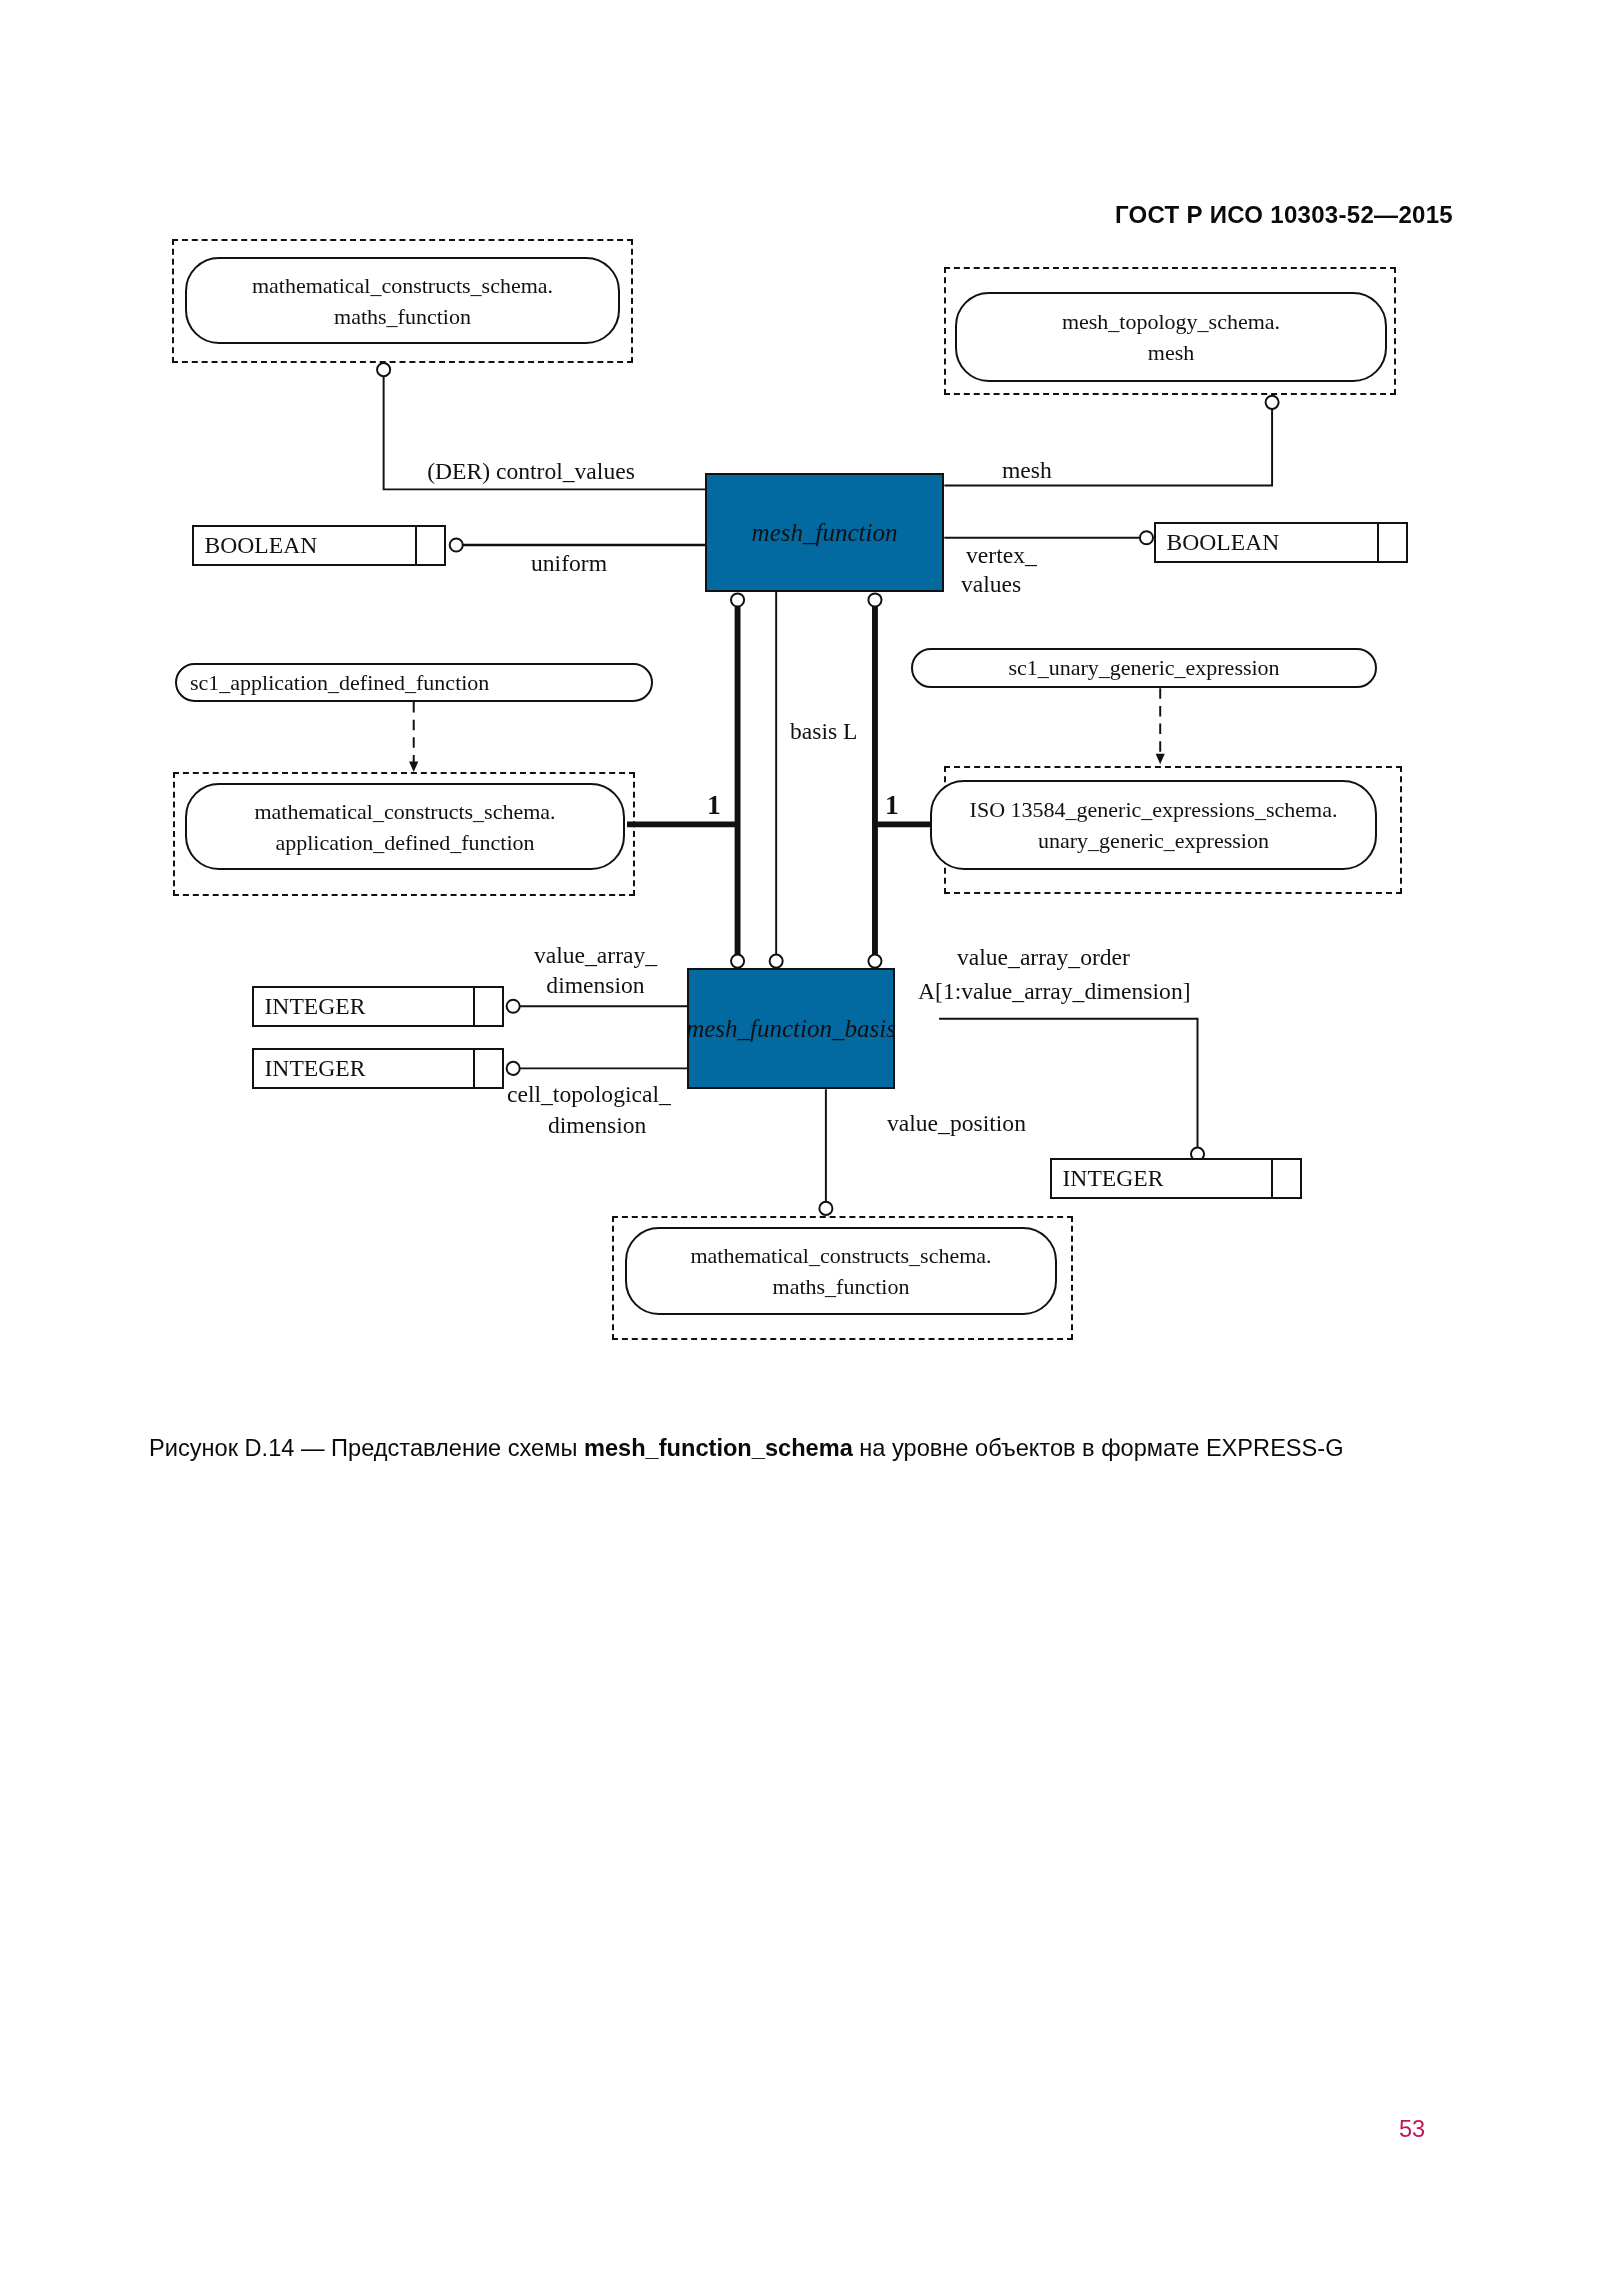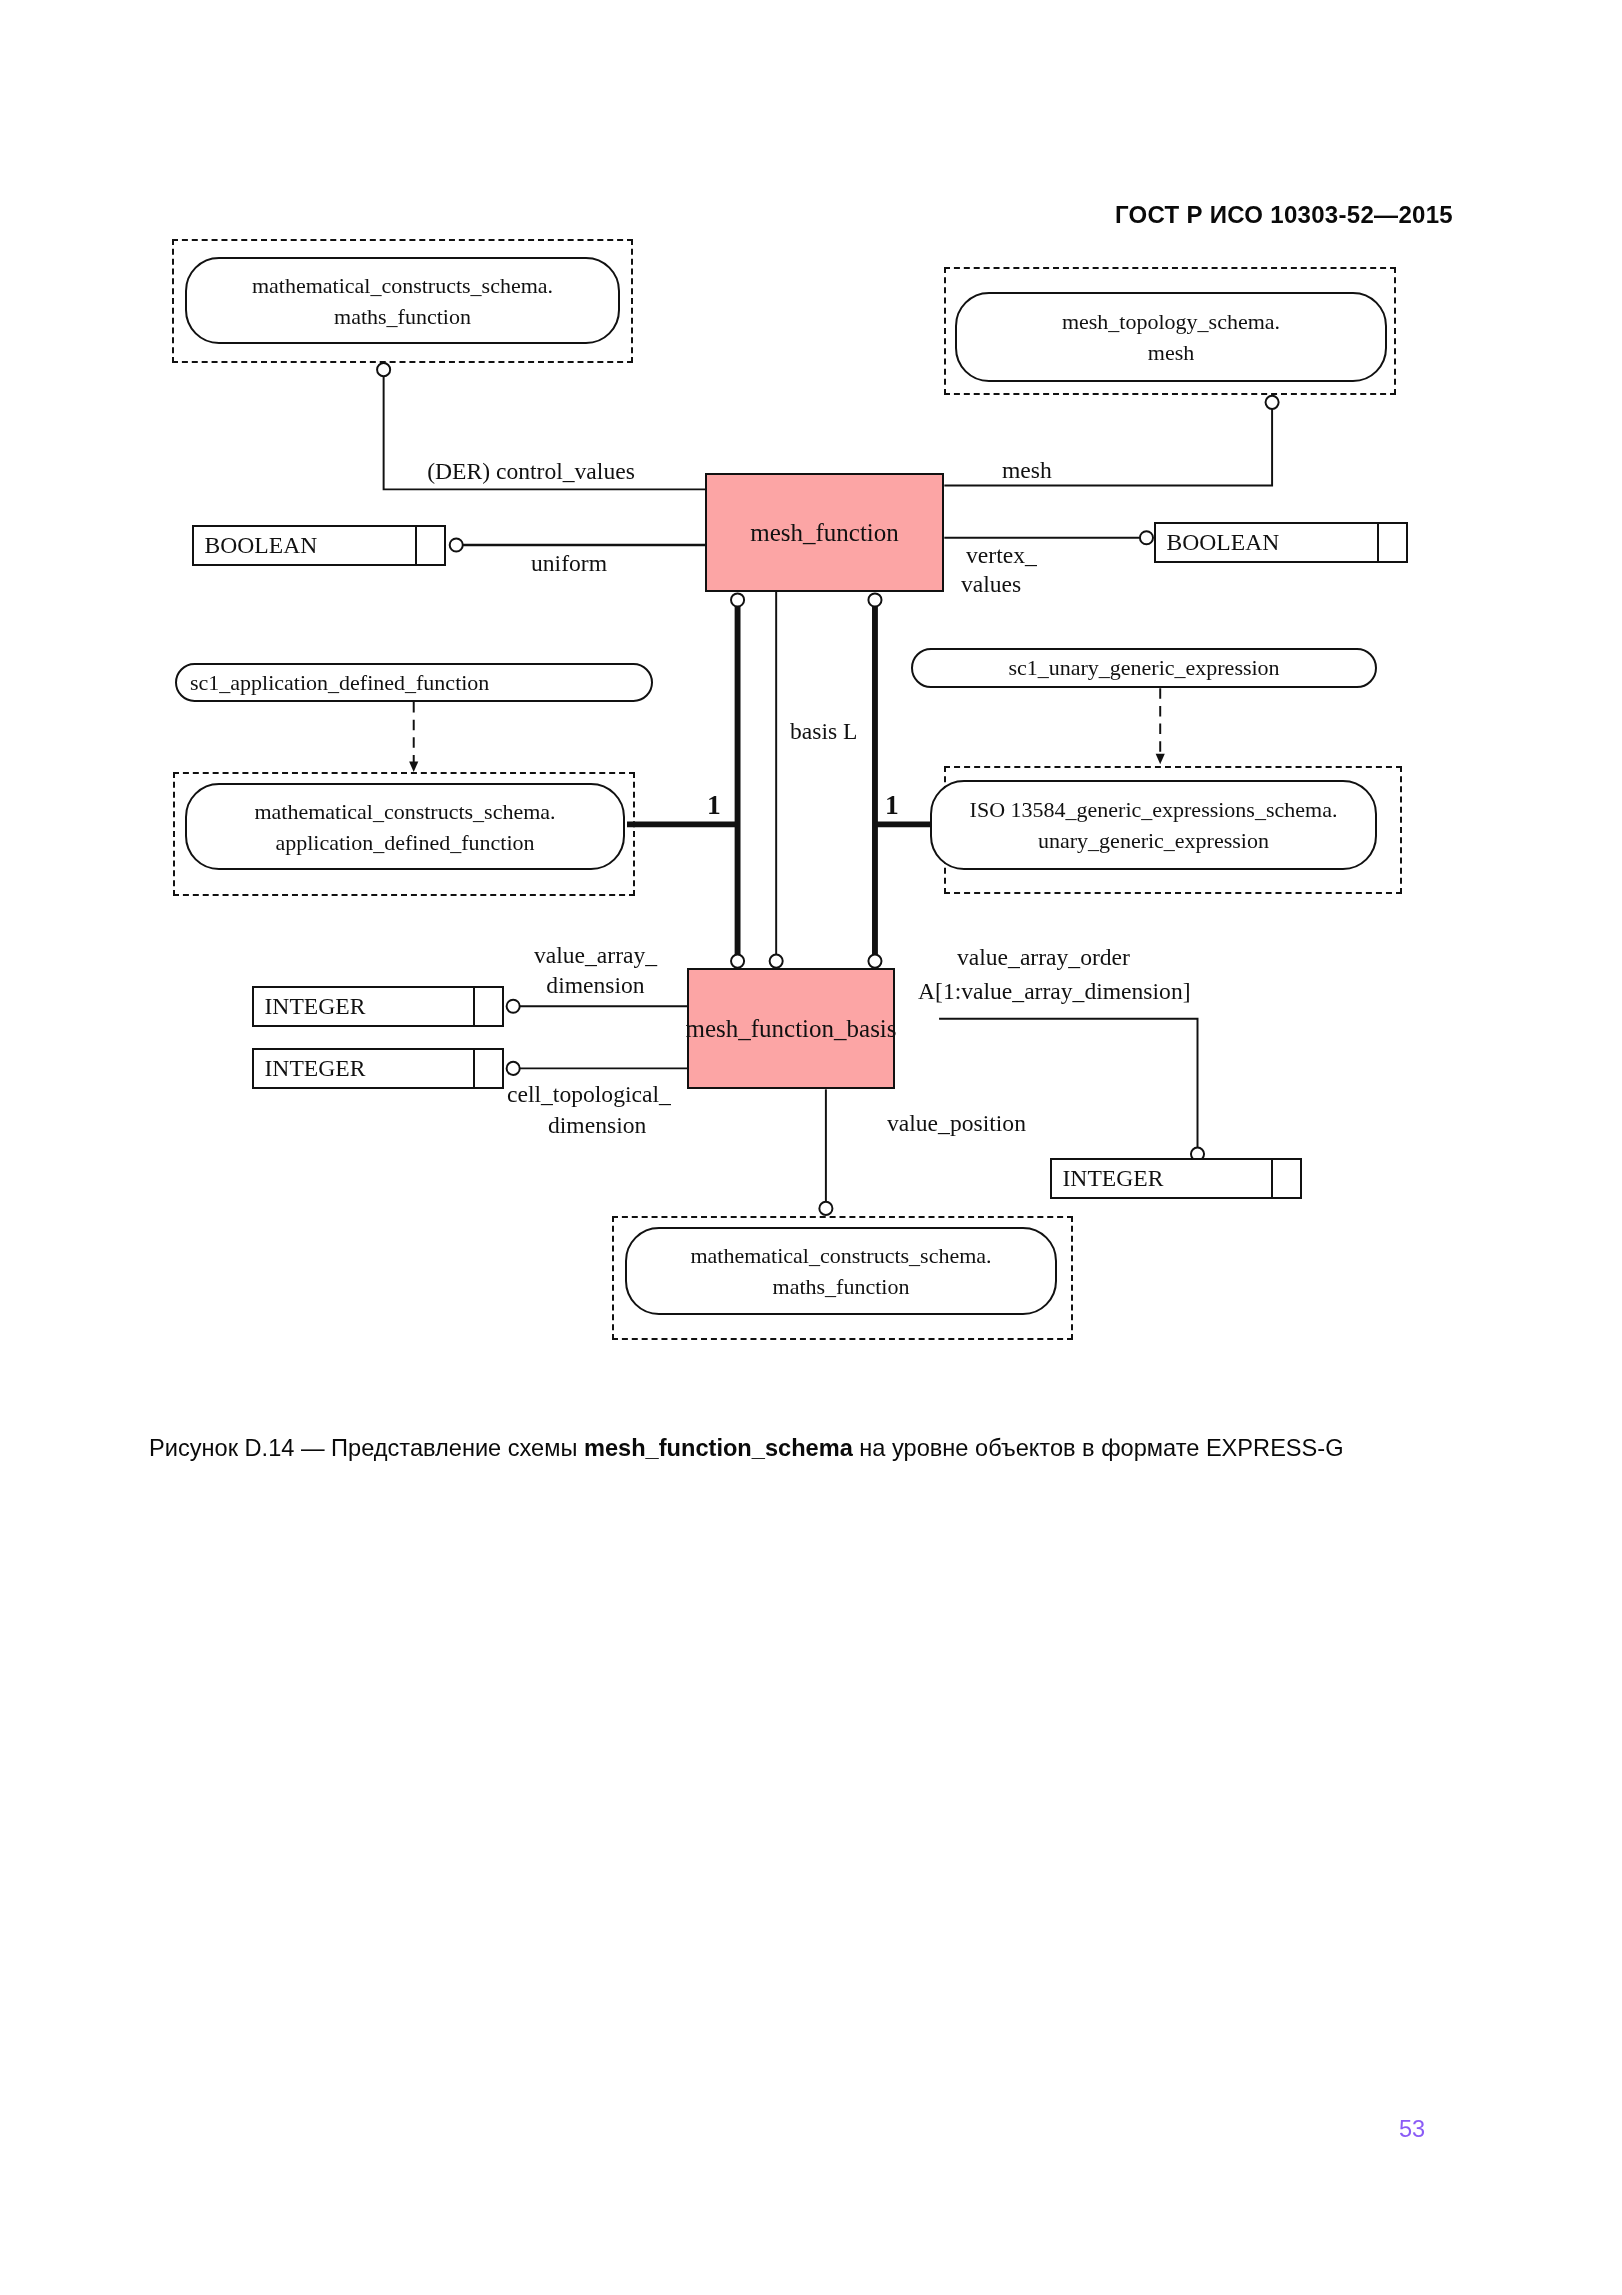--- a/index.html
+++ b/index.html
@@ -6,23 +6,23 @@
   .page{
     position:relative;width:1623px;height:2295px;background:#ffffff;
     font-family:"Liberation Serif",serif;color:#111;overflow:hidden;
   }
   .abs{position:absolute;}
   .hdr{
     font-family:"Liberation Sans",sans-serif;font-weight:bold;
     font-size:24px;letter-spacing:0.3px;color:#0a0a0a;margin-top:44px;
   }
   .entity-box{
-    position:absolute;border:2.6px solid #111;background:#fca5a5;
+    position:absolute;border:2.6px solid #111;background:#0369a1;
     display:flex;align-items:center;justify-content:center;
-    font-size:25px;box-sizing:border-box;
+    font-size:25px;box-sizing:border-box;font-style:italic;
   }
   .dashed-box{
     position:absolute;border:2px dashed #111;background:transparent;
     box-sizing:border-box;
   }
   .inner-round{
     position:absolute;border:2px solid #111;border-radius:34px;background:#fff;
     display:flex;flex-direction:column;align-items:center;justify-content:center;
     font-size:22px;line-height:31px;text-align:center;box-sizing:border-box;
   }
@@ -40,21 +40,21 @@
   }
   .lbl{position:absolute;font-size:23.6px;color:#111;white-space:nowrap;}
   .lbl-c{text-align:center;}
   .one{font-size:27.5px;font-weight:bold;}
   .caption{
     position:absolute;font-family:"Liberation Sans",sans-serif;
     font-size:23.6px;color:#0a0a0a;white-space:nowrap;margin-top:41px;
   }
   .pagenum{
     position:absolute;font-family:"Liberation Sans",sans-serif;
-    font-size:23.6px;color:#8b5cf6;
+    font-size:23.6px;color:#be185d;
   }
   svg{position:absolute;left:0;top:0;}
 </style>
 </head>
 <body>
 
 <div class="page">
 
   <div class="abs hdr" style="left:1018px;top:157px;width:435px;text-align:right;">ГОСТ Р ИСО 10303-52—2015</div>
 

